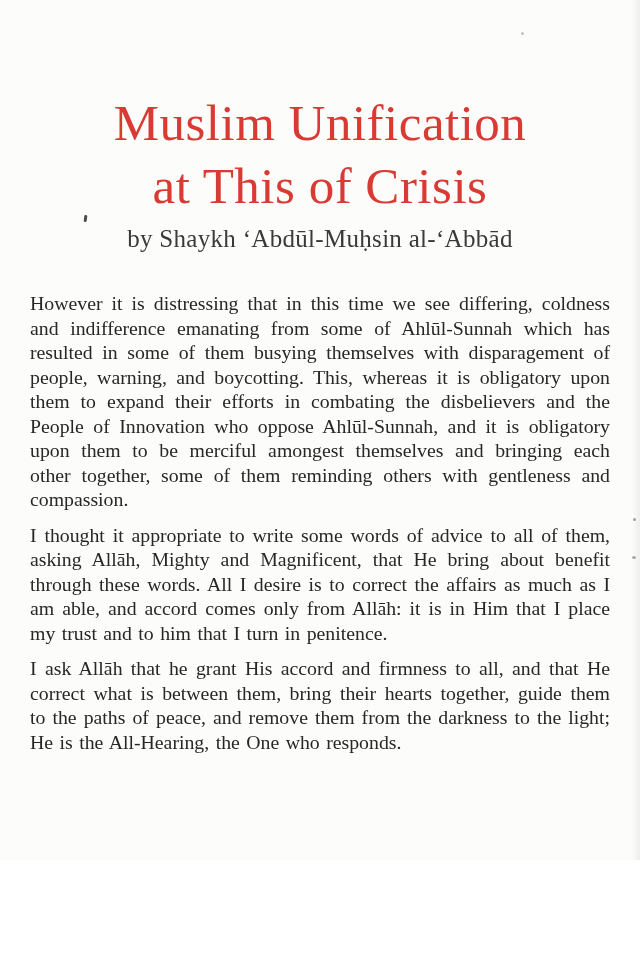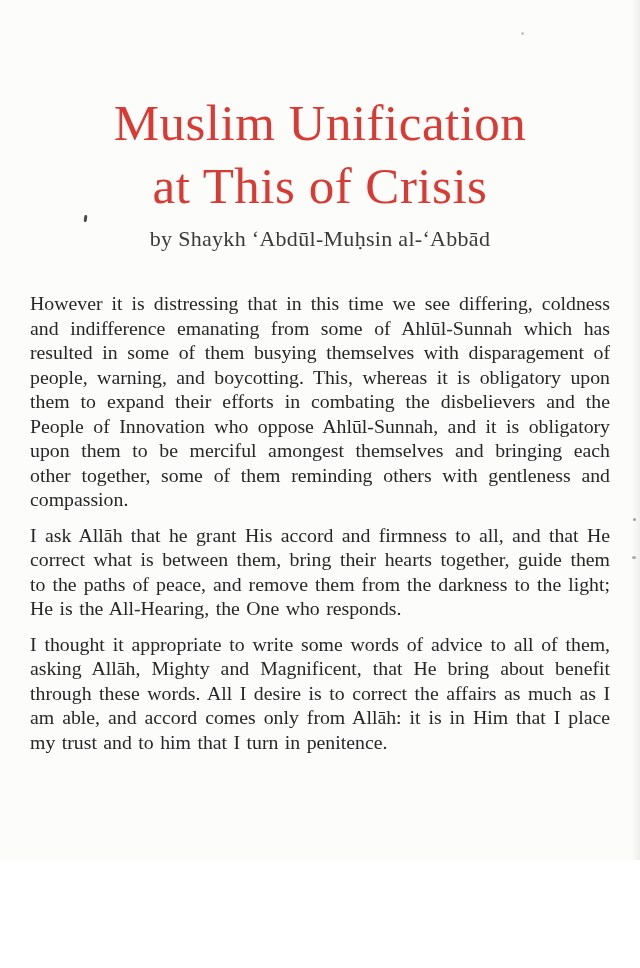--- a/index.html
+++ b/index.html
@@ -33,21 +33,21 @@
     text-align:center;
     color:var(--title-red);
     font-size:51px;
     line-height:63px;
     font-weight:400;
     letter-spacing:0.5px;
   }
   .byline{
     margin-top:6px;
     text-align:center;
-    font-size:22px;
+    font-size:25px;
     line-height:30px;
     color:var(--byline-text);
     letter-spacing:0.3px;
   }
   .content{
     margin:37px 30px 0 30px;
   }
   .content p{
     margin:0 0 11px 0;
     font-size:19.8px;
@@ -100,22 +100,22 @@
 
   <h1 class="title">
     <span>Muslim Unification</span><br>
     <span>at This of Crisis</span>
   </h1>
 
   <div class="byline">by Shaykh ‘Abdūl-Muḥsin al-‘Abbād</div>
 
   <div class="content">
     <p>However it is distressing that in this time we see differing, coldness and indifference emanating from some of Ahlūl-Sunnah which has resulted in some of them busying themselves with disparagement of people, warning, and boycotting. This, whereas it is obligatory upon them to expand their efforts in combating the disbelievers and the People of Innovation who oppose Ahlūl-Sunnah, and it is obligatory upon them to be merciful amongest themselves and bringing each other together, some of them reminding others with gentleness and compassion.</p>
+    <p>I thought it appropriate to write some words of advice to all of them, asking Allāh, Mighty and Magnificent, that He bring about benefit through these words. All I desire is to correct the affairs as much as I am able, and accord comes only from Allāh: it is in Him that I place my trust and to him that I turn in penitence.</p>
     <p>I ask Allāh that he grant His accord and firmness to all, and that He correct what is between them, bring their hearts together, guide them to the paths of peace, and remove them from the darkness to the light; He is the All-Hearing, the One who responds.</p>
-    <p>I thought it appropriate to write some words of advice to all of them, asking Allāh, Mighty and Magnificent, that He bring about benefit through these words. All I desire is to correct the affairs as much as I am able, and accord comes only from Allāh: it is in Him that I place my trust and to him that I turn in penitence.</p>
   </div>
 
   <div class="logo">
     <span>
       <svg viewBox="0 0 110 96" width="76" height="66" aria-hidden="true">
         <g stroke="#161616" stroke-width="2.6" fill="none" stroke-linecap="round" stroke-linejoin="round">
           <path d="M3,68 L30,28 L36,38 L44,16 L52,30 L61,8 L71,26 L77,18 L89,44 L98,57"></path>
           <path d="M10,63 L26,41"></path>
           <path d="M19,65 L33,47"></path>
           <path d="M41,29 L36,57"></path>

